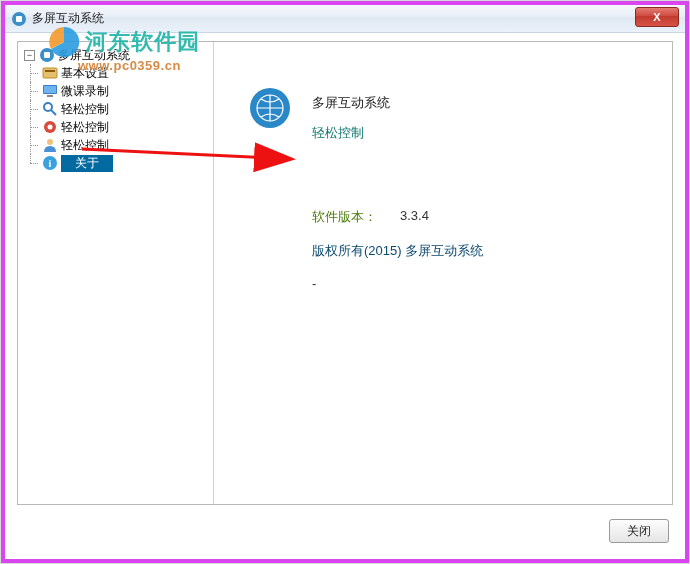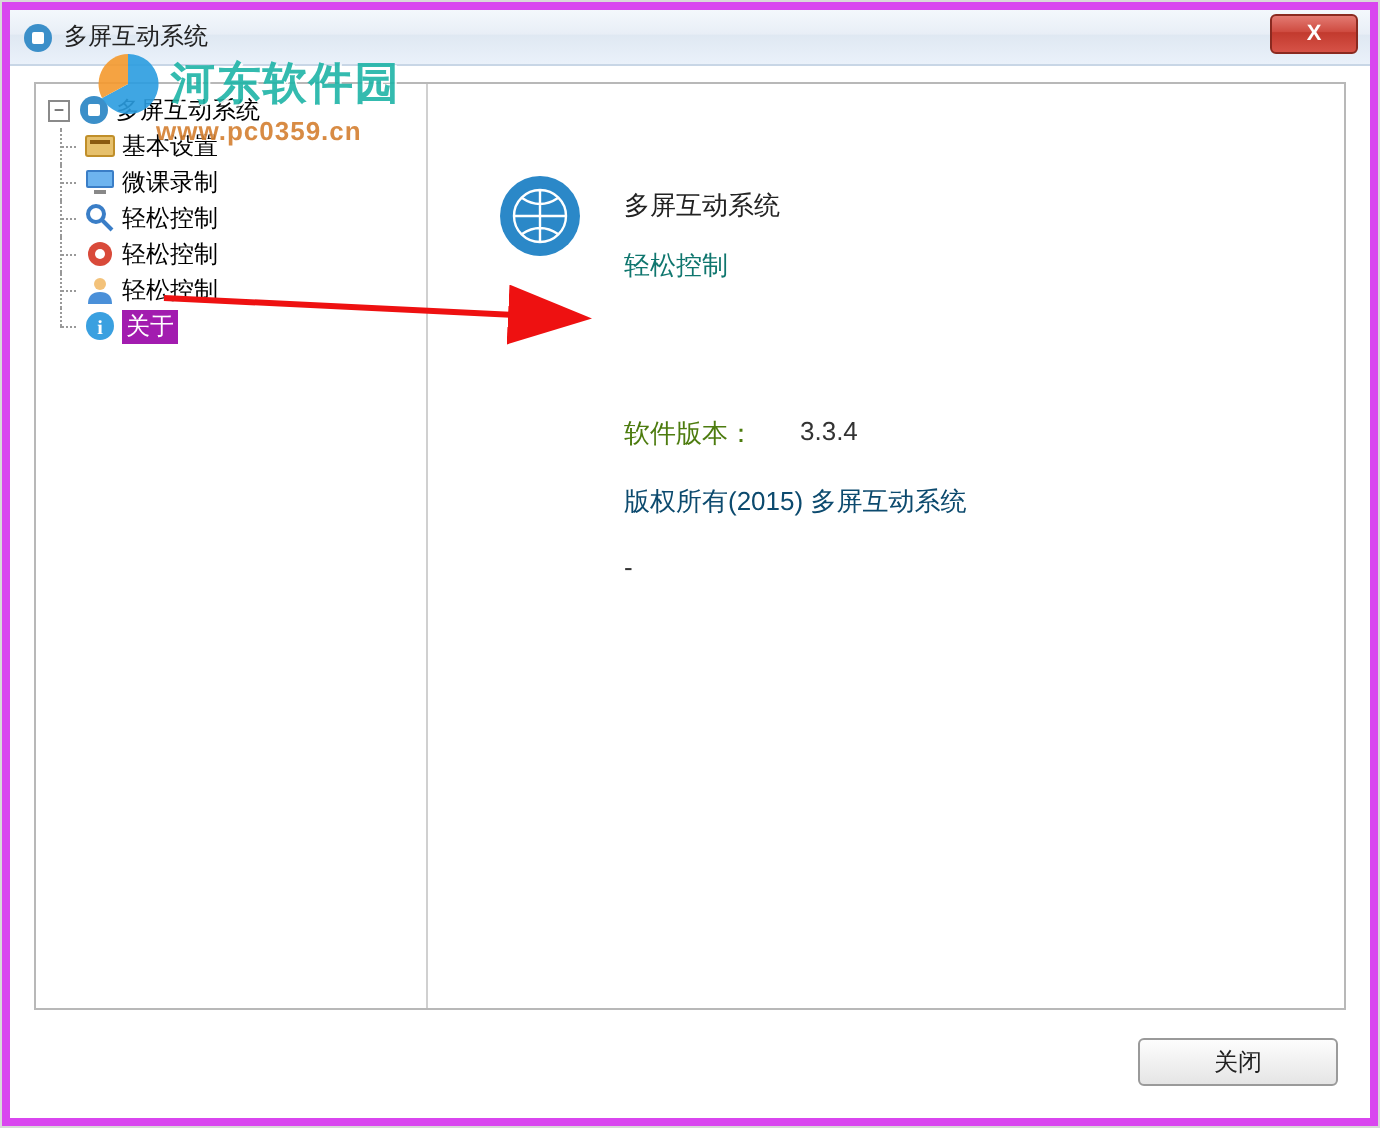--- a/index.html
+++ b/index.html
@@ -143,23 +143,23 @@
       display: inline-flex;
       align-items: center;
       justify-content: center;
       font-size: 12px;
     }
     .node-label {
       color: #000;
       font-size: 12px;
     }
     .node-selected .node-label {
-      background: #a21caf;
+      background: #0369a1;
       color: #fff;
-      padding: 0 2px;
+      padding: 0 14px;
     }
     
     .app-logo {
       position: absolute;
       left: 36px;
       top: 46px;
       width: 40px;
       height: 40px;
       background: #2b88c8;
       border-radius: 50%;
@@ -208,21 +208,21 @@
       position: absolute;
       left: 98px;
       top: 234px;
       font-size: 13px;
       color: #333;
     }
     .footer-btn {
       position: absolute;
       right: 16px;
       bottom: 16px;
-      width: 100px;
+      width: 60px;
       height: 24px;
       background: linear-gradient(to bottom, #fdfdfd, #e5e5e5);
       border: 1px solid #9a9a9a;
       border-radius: 3px;
       font-size: 12px;
       color: #222;
       display: flex;
       align-items: center;
       justify-content: center;
       cursor: pointer;

